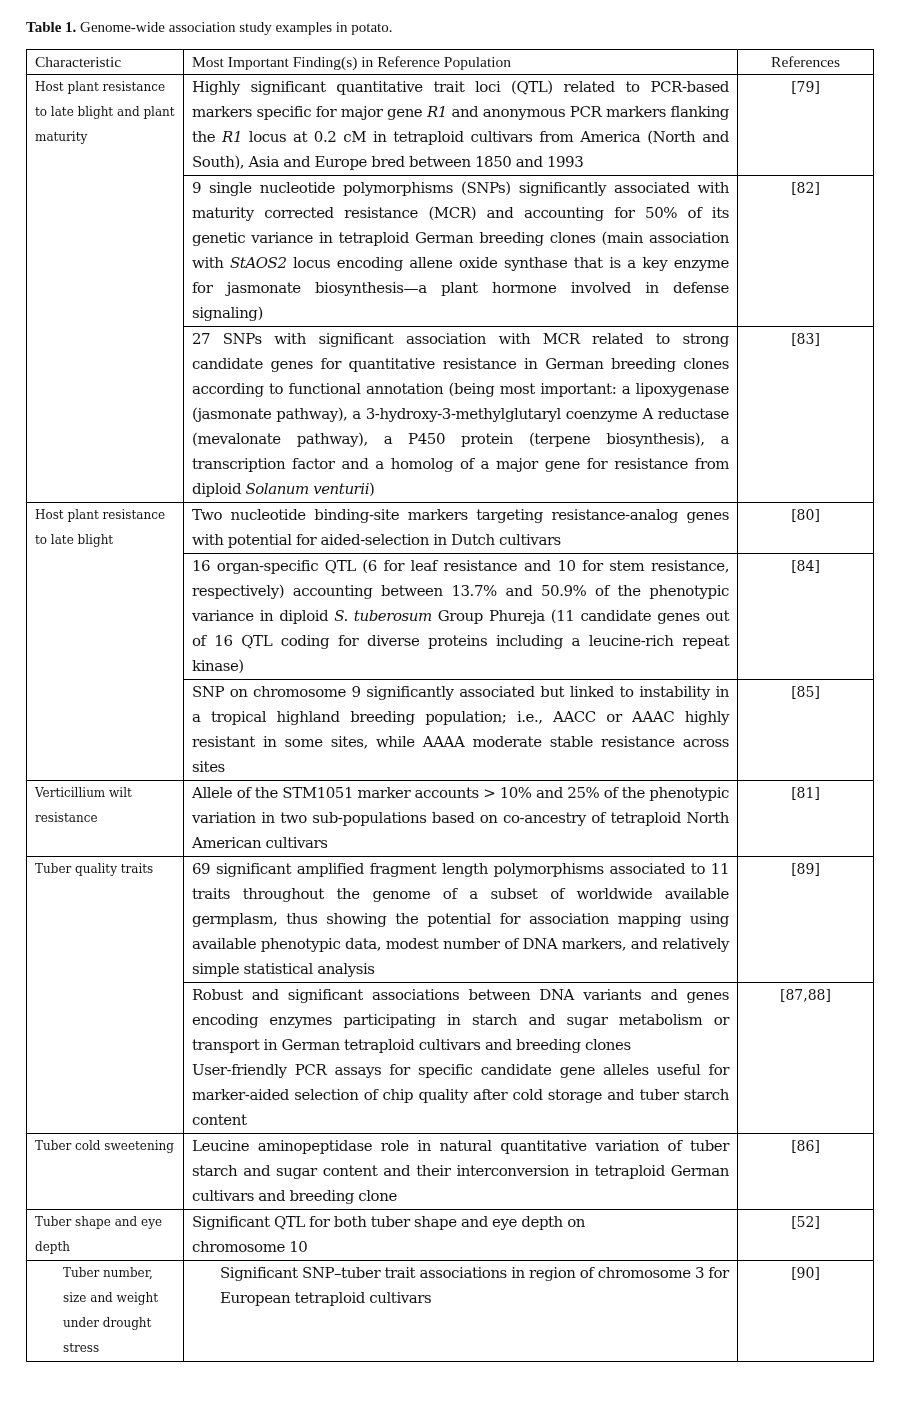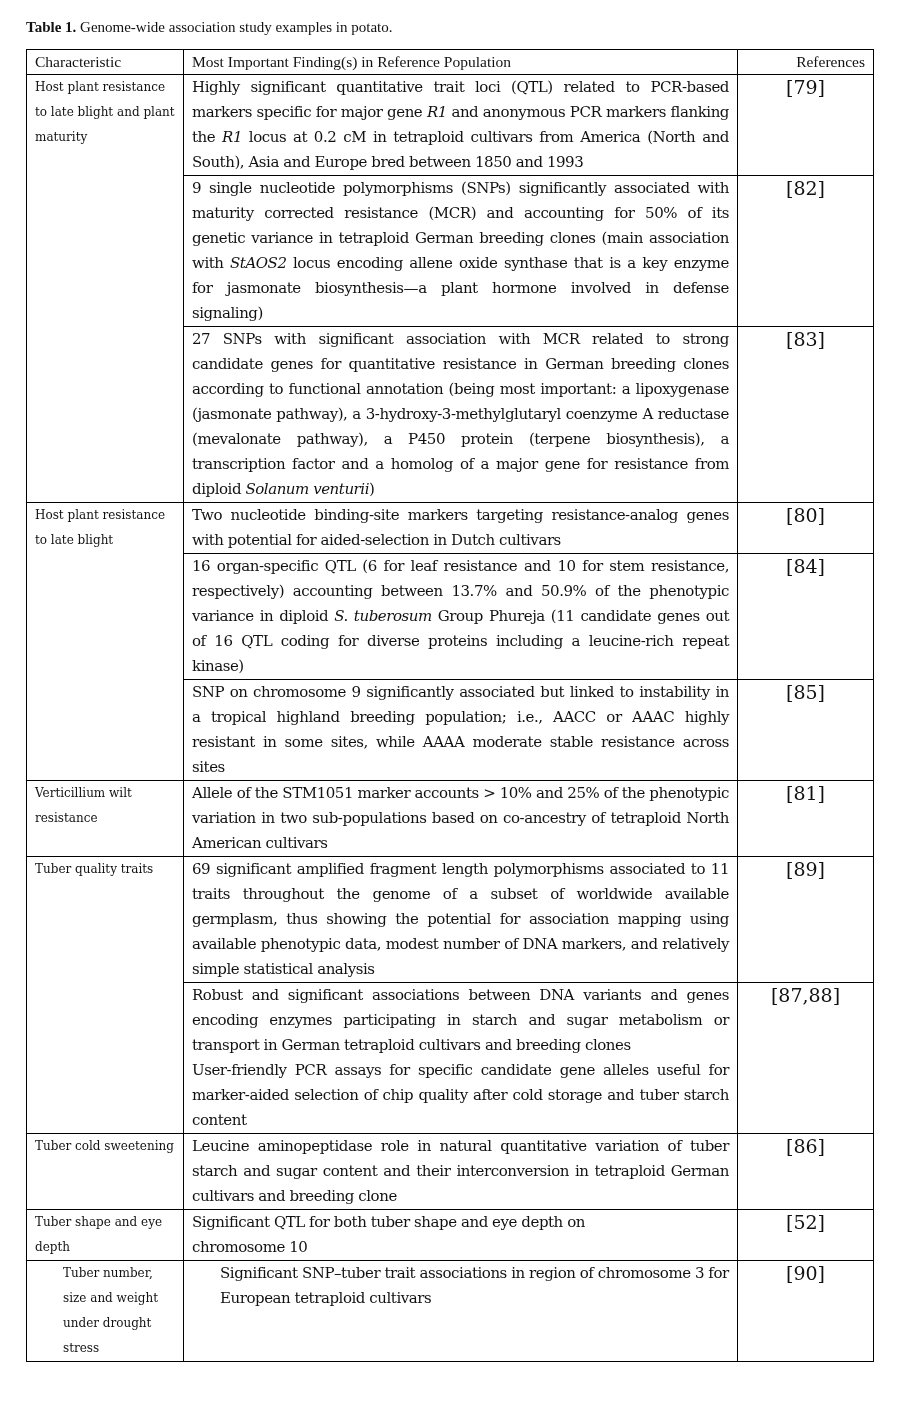--- a/index.html
+++ b/index.html
@@ -2,26 +2,26 @@
 <html><head>
 <meta charset="utf-8">
 <style>
   html, body { margin:0; padding:0; background:#ffffff; }
   body { width:900px; height:1410px; position:relative; color:#111; font-family:"DejaVu Serif", serif; }
   .caption { position:absolute; left:26px; top:16px; font-size:15px; line-height:22px; font-family:"Liberation Serif", "DejaVu Serif", serif; }
   .caption b { font-weight:bold;margin-top:40px; }
   table.gwas { position:absolute; left:26px; top:49px; width:847px; border-collapse:collapse; table-layout:fixed; }
   table.gwas td, table.gwas th { border:1.5px solid #000; vertical-align:top; padding:0 8px; }
   table.gwas th { font-size:15.5px; font-weight:normal; text-align:left; height:24px; line-height:24px; font-family:"Liberation Serif", "DejaVu Serif", serif; }
-  table.gwas th.refh { text-align:right; }
+  table.gwas th.refh { text-align:center; }
   col.c1 { width:157px; } col.c2 { width:554px; } col.c3 { width:136px; }
   td.char { vertical-align:middle; font-size:12px; line-height:25px; padding:0 8px; font-family:"DejaVu Serif", serif; }
   td.char.top { vertical-align:top; }
   td.finding { font-size:15px; line-height:25px; text-align:justify; padding:0 8px 0 8px; font-family:"DejaVu Serif", serif; letter-spacing:-0.45px; }
-  td.ref { text-align:center; font-size:19px; line-height:25px; font-family:"DejaVu Serif", serif; }
+  td.ref { text-align:center; font-size:14px; line-height:25px; font-family:"DejaVu Serif", serif; }
   .last-row td.char, .last-row td.finding { vertical-align:top;padding-left:36px; }
   i { font-style:italic; }
 </style>
 </head>
 <body>
 
 <div class="caption">
   <b>Table 1.</b><span> Genome-wide association study examples in potato.</span>
 </div>
 

